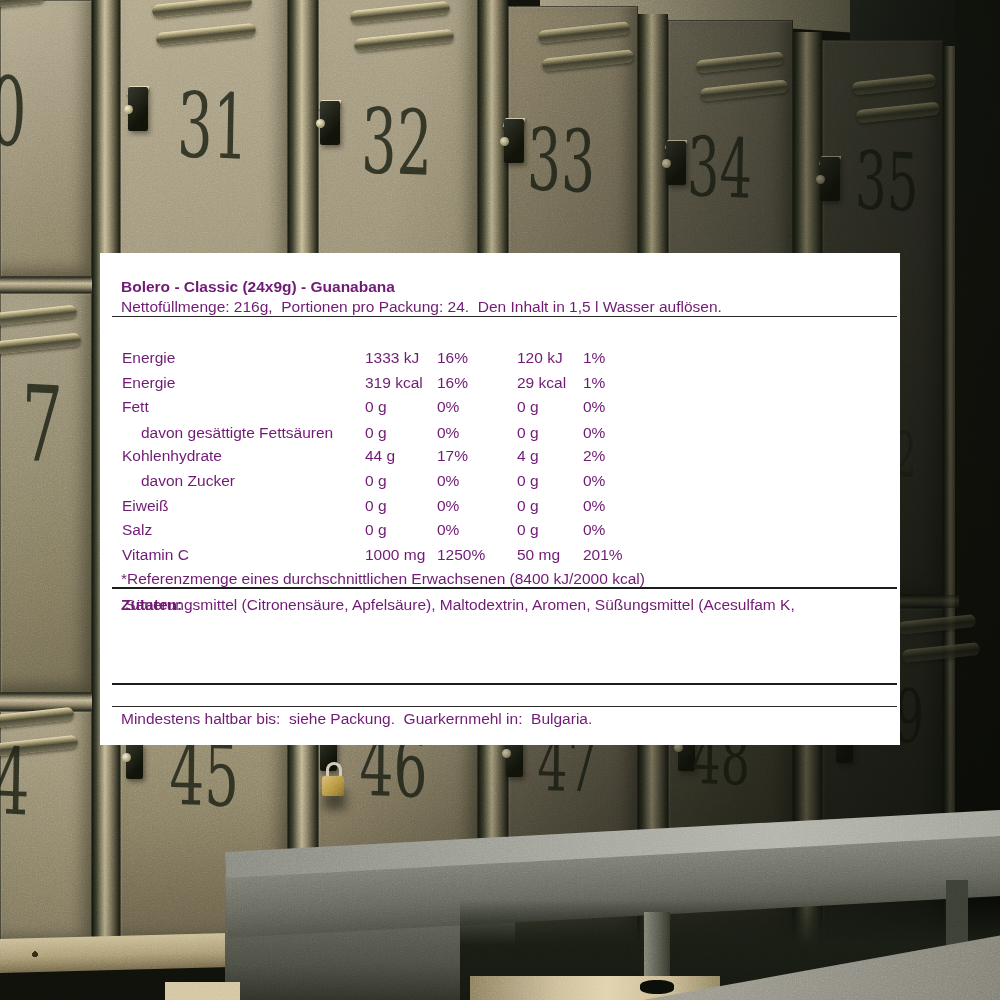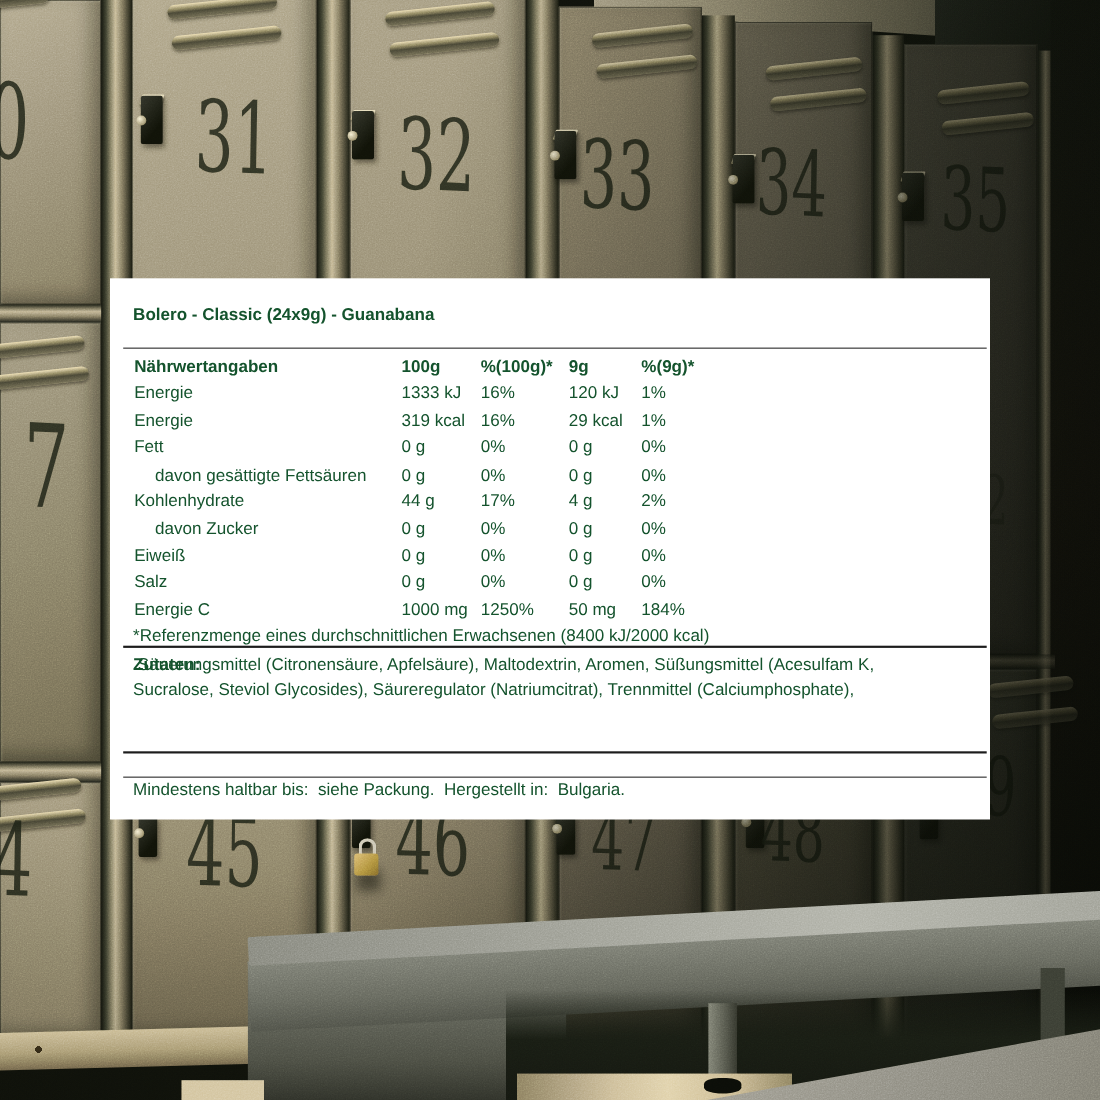--- a/index.html
+++ b/index.html
@@ -27,21 +27,21 @@
        background:radial-gradient(circle at 35% 35%,#f6efd2,#a99e78 60%,#5d563c);}
   .latch.small .plate{height:36px;width:17px;}
   
   #shade{left:0;top:0;width:1000px;height:1000px;z-index:3;pointer-events:none;
        background:linear-gradient(100deg,rgba(0,0,0,0) 36%,rgba(14,17,10,.25) 55%,rgba(12,15,9,.55) 75%,rgba(8,10,6,.74) 100%);}
   #vignette{left:0;top:0;width:1000px;height:1000px;z-index:3;pointer-events:none;
        background:radial-gradient(ellipse at 30% 32%,rgba(0,0,0,0) 48%,rgba(8,10,5,.26) 82%,rgba(6,8,4,.44) 100%);}
   .grain{left:0;top:0;z-index:9;mix-blend-mode:overlay;opacity:.38;pointer-events:none;}
   
   #panel{left:100px;top:253px;width:800px;height:492px;background:#ffffff;z-index:10;
-         color:#14532d;font-size:15.5px;line-height:1.15;}
+         color:#701a75;font-size:15.5px;line-height:1.15;}
   #panel .t{white-space:pre;}
   #panel .b{font-weight:bold;}
   .hr{border-top:1.5px solid #2a2a2a;height:0;}
   .hr.thick{border-top:2.5px solid #1c1c1c;}
   .row{left:0;width:100%;height:22px;}
   .row span{position:absolute;white-space:pre;}
   .c0{left:22px;} .c0i{left:41px;} .c1{left:265px;} .c2{left:337px;} .c3{left:417px;} .c4{left:483px;}
 </style>
 </head>
 <body>
@@ -204,29 +204,23 @@
   <svg class="grain" width="1000" height="1000" xmlns="http://www.w3.org/2000/svg">
     <filter id="g">
         <feTurbulence type="fractalNoise" baseFrequency="0.8" numOctaves="2" stitchTiles="stitch"></feTurbulence>
         <feColorMatrix type="saturate" values="0"></feColorMatrix>
       </filter>
     <rect width="1000" height="1000" filter="url(#g)"></rect>
   </svg>
 
   <div id="panel">
     <div class="b t" style="left:21px;top:25px;">Bolero - Classic (24x9g) - Guanabana</div>
+    <div class="t" style="left:21px;top:45px;">Nettofüllmenge: 216g,  Portionen pro Packung: 24.  Den Inhalt in 1,5 l Wasser auflösen.</div>
     <div class="hr" style="left:12px;top:63px;width:785px;"></div>
 
-    <div class="row b" style="top:72px;">
-      <span class="c0">Nährwertangaben</span>
-      <span class="c1">100g</span>
-      <span class="c2">%(100g)*</span>
-      <span class="c3">9g</span>
-      <span class="c4">%(9g)*</span>
-    </div>
 
     <div class="row" style="top:96px;">
       <span class="c0">Energie</span>
       <span class="c1">1333 kJ</span>
       <span class="c2">16%</span>
       <span class="c3">120 kJ</span>
       <span class="c4">1%</span>
     </div>
     <div class="row" style="top:120.6px;">
       <span class="c0">Energie</span>
@@ -271,31 +265,30 @@
       <span class="c4">0%</span>
     </div>
     <div class="row" style="top:268.2px;">
       <span class="c0">Salz</span>
       <span class="c1">0 g</span>
       <span class="c2">0%</span>
       <span class="c3">0 g</span>
       <span class="c4">0%</span>
     </div>
     <div class="row" style="top:292.8px;">
-      <span class="c0">Energie C</span>
+      <span class="c0">Vitamin C</span>
       <span class="c1">1000 mg</span>
       <span class="c2">1250%</span>
       <span class="c3">50 mg</span>
-      <span class="c4">184%</span>
+      <span class="c4">201%</span>
     </div>
 
     <div class="t" style="left:21px;top:317px;">*Referenzmenge eines durchschnittlichen Erwachsenen (8400 kJ/2000 kcal)</div>
     <div class="hr thick" style="left:12px;top:334px;width:785px;"></div>
 
     <div class="t" style="left:21px;top:343px;"><span class="b">Zutaten:</span><span> Säuerungsmittel (Citronensäure, Apfelsäure), Maltodextrin, Aromen, Süßungsmittel (Acesulfam K,</span></div>
-    <div class="t" style="left:21px;top:366px;">Sucralose, Steviol Glycosides), Säureregulator (Natriumcitrat), Trennmittel (Calciumphosphate),</div>
     <div class="hr thick" style="left:12px;top:430px;width:785px;"></div>
 
     <div class="hr" style="left:12px;top:453px;width:785px;"></div>
-    <div class="t" style="left:21px;top:457px;">Mindestens haltbar bis:  siehe Packung.  Hergestellt in:  Bulgaria.</div>
+    <div class="t" style="left:21px;top:457px;">Mindestens haltbar bis:  siehe Packung.  Guarkernmehl in:  Bulgaria.</div>
   </div>
 
 </div>
 
 </body></html>

